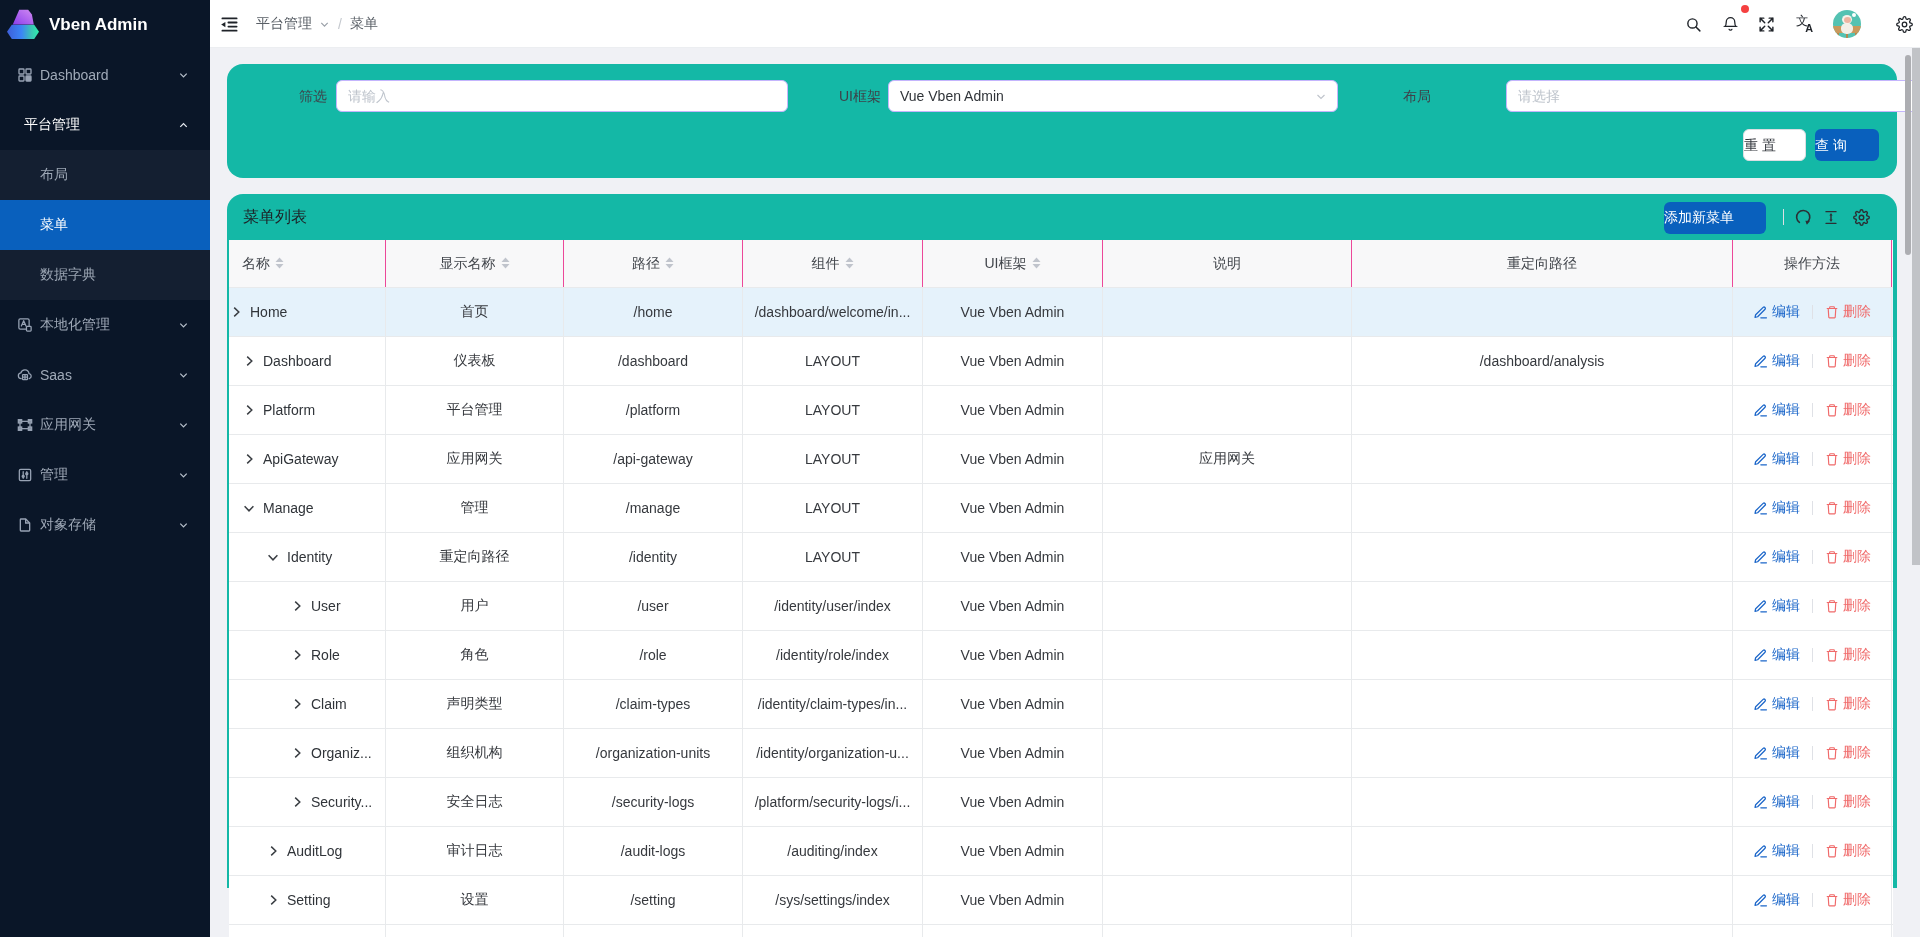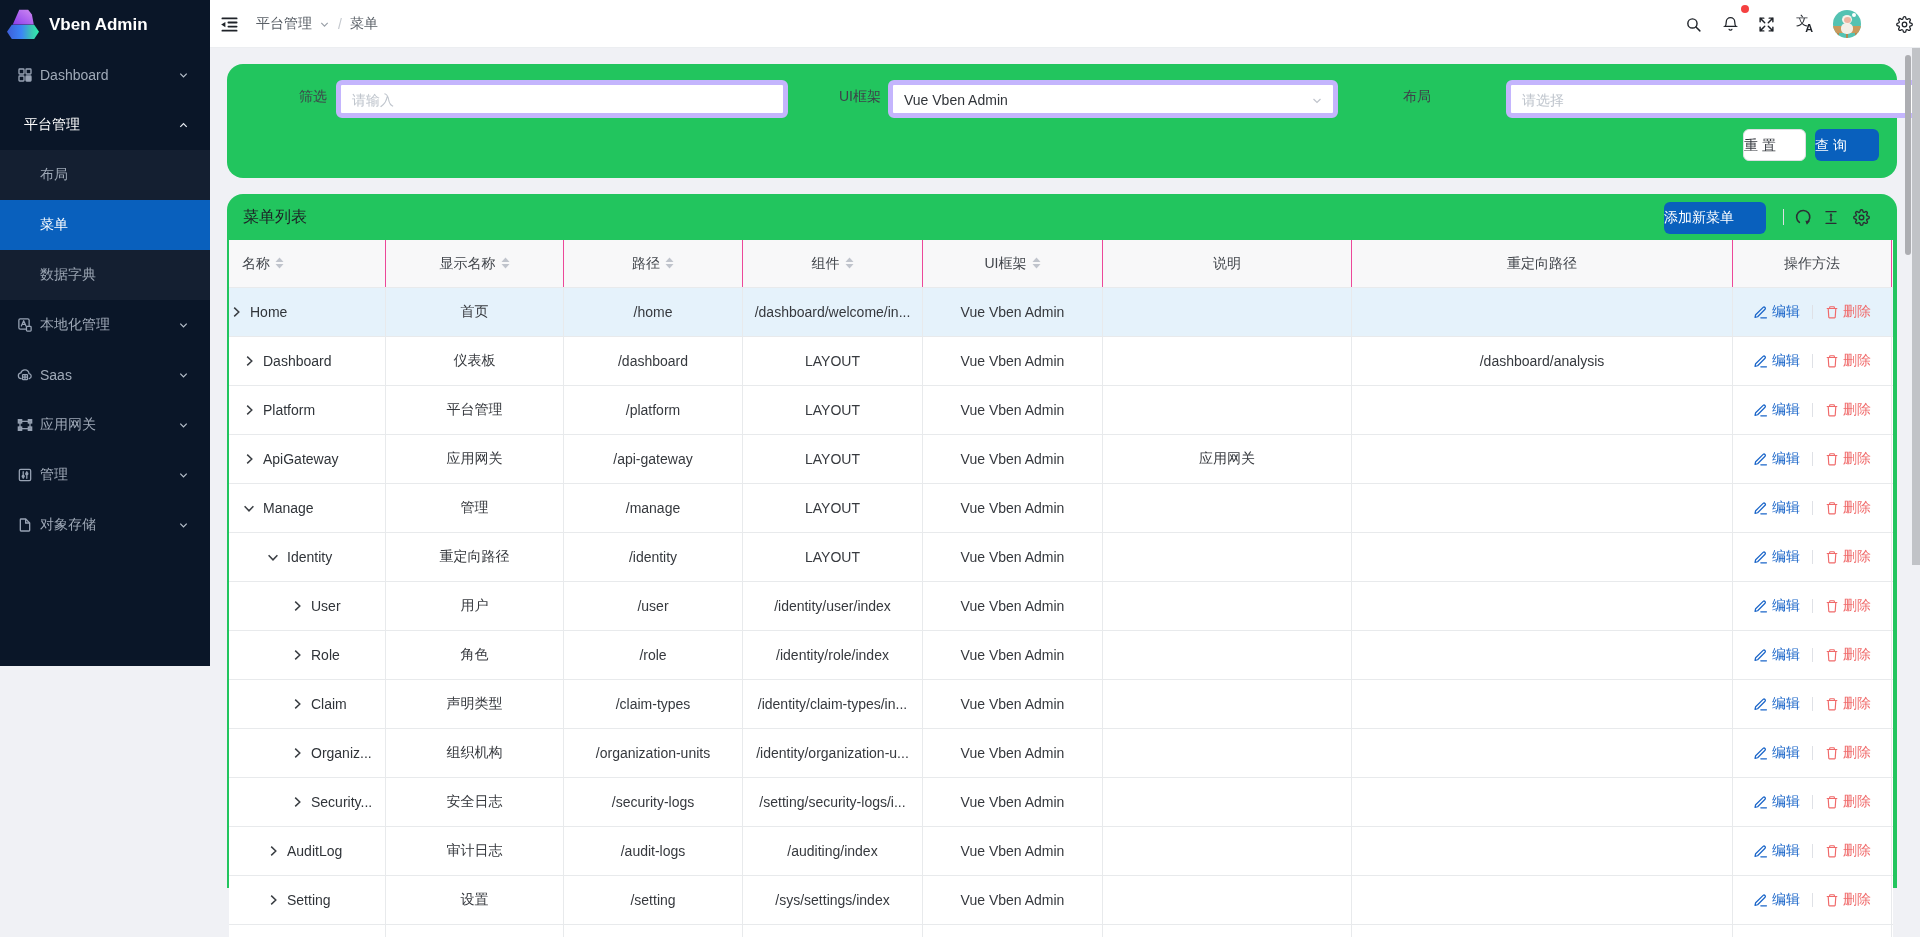--- a/index.html
+++ b/index.html
@@ -1,37 +1,37 @@
 <!DOCTYPE html>
 <html lang="zh"><head><meta charset="utf-8"><title>Vben Admin</title><style>
 *{margin:0;padding:0;box-sizing:border-box}
 html,body{width:1920px;height:937px;overflow:hidden;font-family:"Liberation Sans",sans-serif;background:#f0f1f5;font-size:14px;color:#42474d}
-#sidebar{position:fixed;left:0;top:0;width:210px;height:666px;background:#0a1628;z-index:30}
+#sidebar{position:fixed;left:0;top:0;width:210px;height:937px;background:#0a1628;z-index:30}
 #logo{display:flex;align-items:center;height:50px;padding-left:7px}
 #logo .t{color:#fff;font-size:17px;font-weight:bold;margin-left:9px;letter-spacing:0}
 .mi{position:relative;height:50px;display:flex;align-items:center;color:#a0aab8;font-size:14px}
 .mi .ic{width:16px;height:16px;margin-left:17px;margin-right:7px;flex:0 0 16px}
 .mi .chev{position:absolute;right:21px;top:50%;margin-top:-5px}
 .mi.parent-active{color:#fff}
 #submenu{background:#141f31}
 .smi{height:50px;display:flex;align-items:center;padding-left:40px;color:#9ca6b4;font-size:14px}
 .smi.active{background:#0960bd;color:#fff}
 #header{position:fixed;left:210px;top:0;width:1710px;height:48px;background:#fff;border-bottom:1px solid #eceef1;z-index:20}
 #crumb{position:absolute;left:11px;top:0;height:48px;display:flex;align-items:center}
 #crumb .bi{margin-right:18px}
 #crumb .b1{color:#595f66;font-size:14px}
 #crumb .sep{color:#c4c8ce;margin:0 8px}
 #crumb .b2{color:#595f66;font-size:14px}
 .hic{position:absolute;top:0;height:48px;display:flex;align-items:center;justify-content:center;width:36px}
 #main{position:absolute;left:210px;top:48px;width:1710px;height:889px;background:#f0f1f5}
-.card{position:absolute;background:#22c55e;border-radius:16px}
+.card{position:absolute;background:#14b8a6;border-radius:16px}
 #fcard{left:17px;top:16px;width:1670px;height:114px}
 #tcard{left:17px;top:146px;width:1670px;height:694px;border-bottom-left-radius:0;border-bottom-right-radius:0}
 .flabel{position:absolute;top:16px;height:32px;line-height:32px;text-align:right;color:#3d434a}
-.fctrl{position:absolute;top:16px;height:38px;border:5px solid #c4b5fd;border-radius:6px;background:#fff;line-height:30px;padding-left:11px;font-size:14px;color:#303439}
+.fctrl{position:absolute;top:16px;height:32px;border:1px solid #c4b5fd;border-radius:6px;background:#fff;line-height:30px;padding-left:11px;font-size:14px;color:#303439}
 .ph{color:#bec4cc}
 .selarrow{position:absolute;right:10px;top:10px}
 .btn{position:absolute;height:32px;border-radius:6px;font-size:14px;text-align:left;line-height:30px}
 #breset{left:1516px;top:65px;width:63px;border:1px solid #dcdee2;color:#34383e;background:#fff}
 #bquery{left:1588px;top:65px;width:64px;background:#0960bd;color:#fff;line-height:32px;border:none}
 #ttitle{position:absolute;left:16px;top:13px;font-size:16px;color:#1d2126}
 #baddmenu{left:1437px;top:8px;width:102px;background:#0960bd;color:#fff;line-height:30px;border:none}
 .tbaricon{position:absolute;top:10px;width:26px;height:26px;display:flex;align-items:center;justify-content:center}
 #tbdiv{position:absolute;left:1556px;top:15px;width:1px;height:16px;background:#dcdfe4}
 #thead{position:absolute;left:2px;top:46px;width:1664px;height:48px;background:#f8f8f9;display:flex;border-bottom:1px solid #e8eaec}
@@ -615,21 +615,21 @@
 <div class="td c1">
             <span class="tree" style="padding-left:61px">
               <svg class="car" viewBox="0 0 14 14">
                 <path d="M5.2 2.6 9.8 7 5.2 11.4" fill="none" stroke="#3a3e43" stroke-width="1.5"></path>
               </svg>
               <span class="nm">Security...</span>
             </span>
           </div>
 <div class="td c2">安全日志</div>
           <div class="td c3">/security-logs</div>
-          <div class="td c4">/setting/security-logs/i...</div>
+          <div class="td c4">/platform/security-logs/i...</div>
 <div class="td c5">Vue Vben Admin</div>
           <div class="td c6"></div>
           <div class="td c7"></div>
 <div class="td c8">
             <span class="act">
               <span class="edit">
                 <svg width="15" height="15" viewBox="0 0 24 24" fill="none" stroke="#1b66c9" stroke-width="2">
                   <path d="M12.5 20.5h9" stroke-linecap="round"></path>
                   <path d="M16.2 3.8a2.2 2.2 0 0 1 3.1 3.1L7.4 18.8l-4.2 1 1-4.2z" stroke-linejoin="round"></path>
                 </svg>

